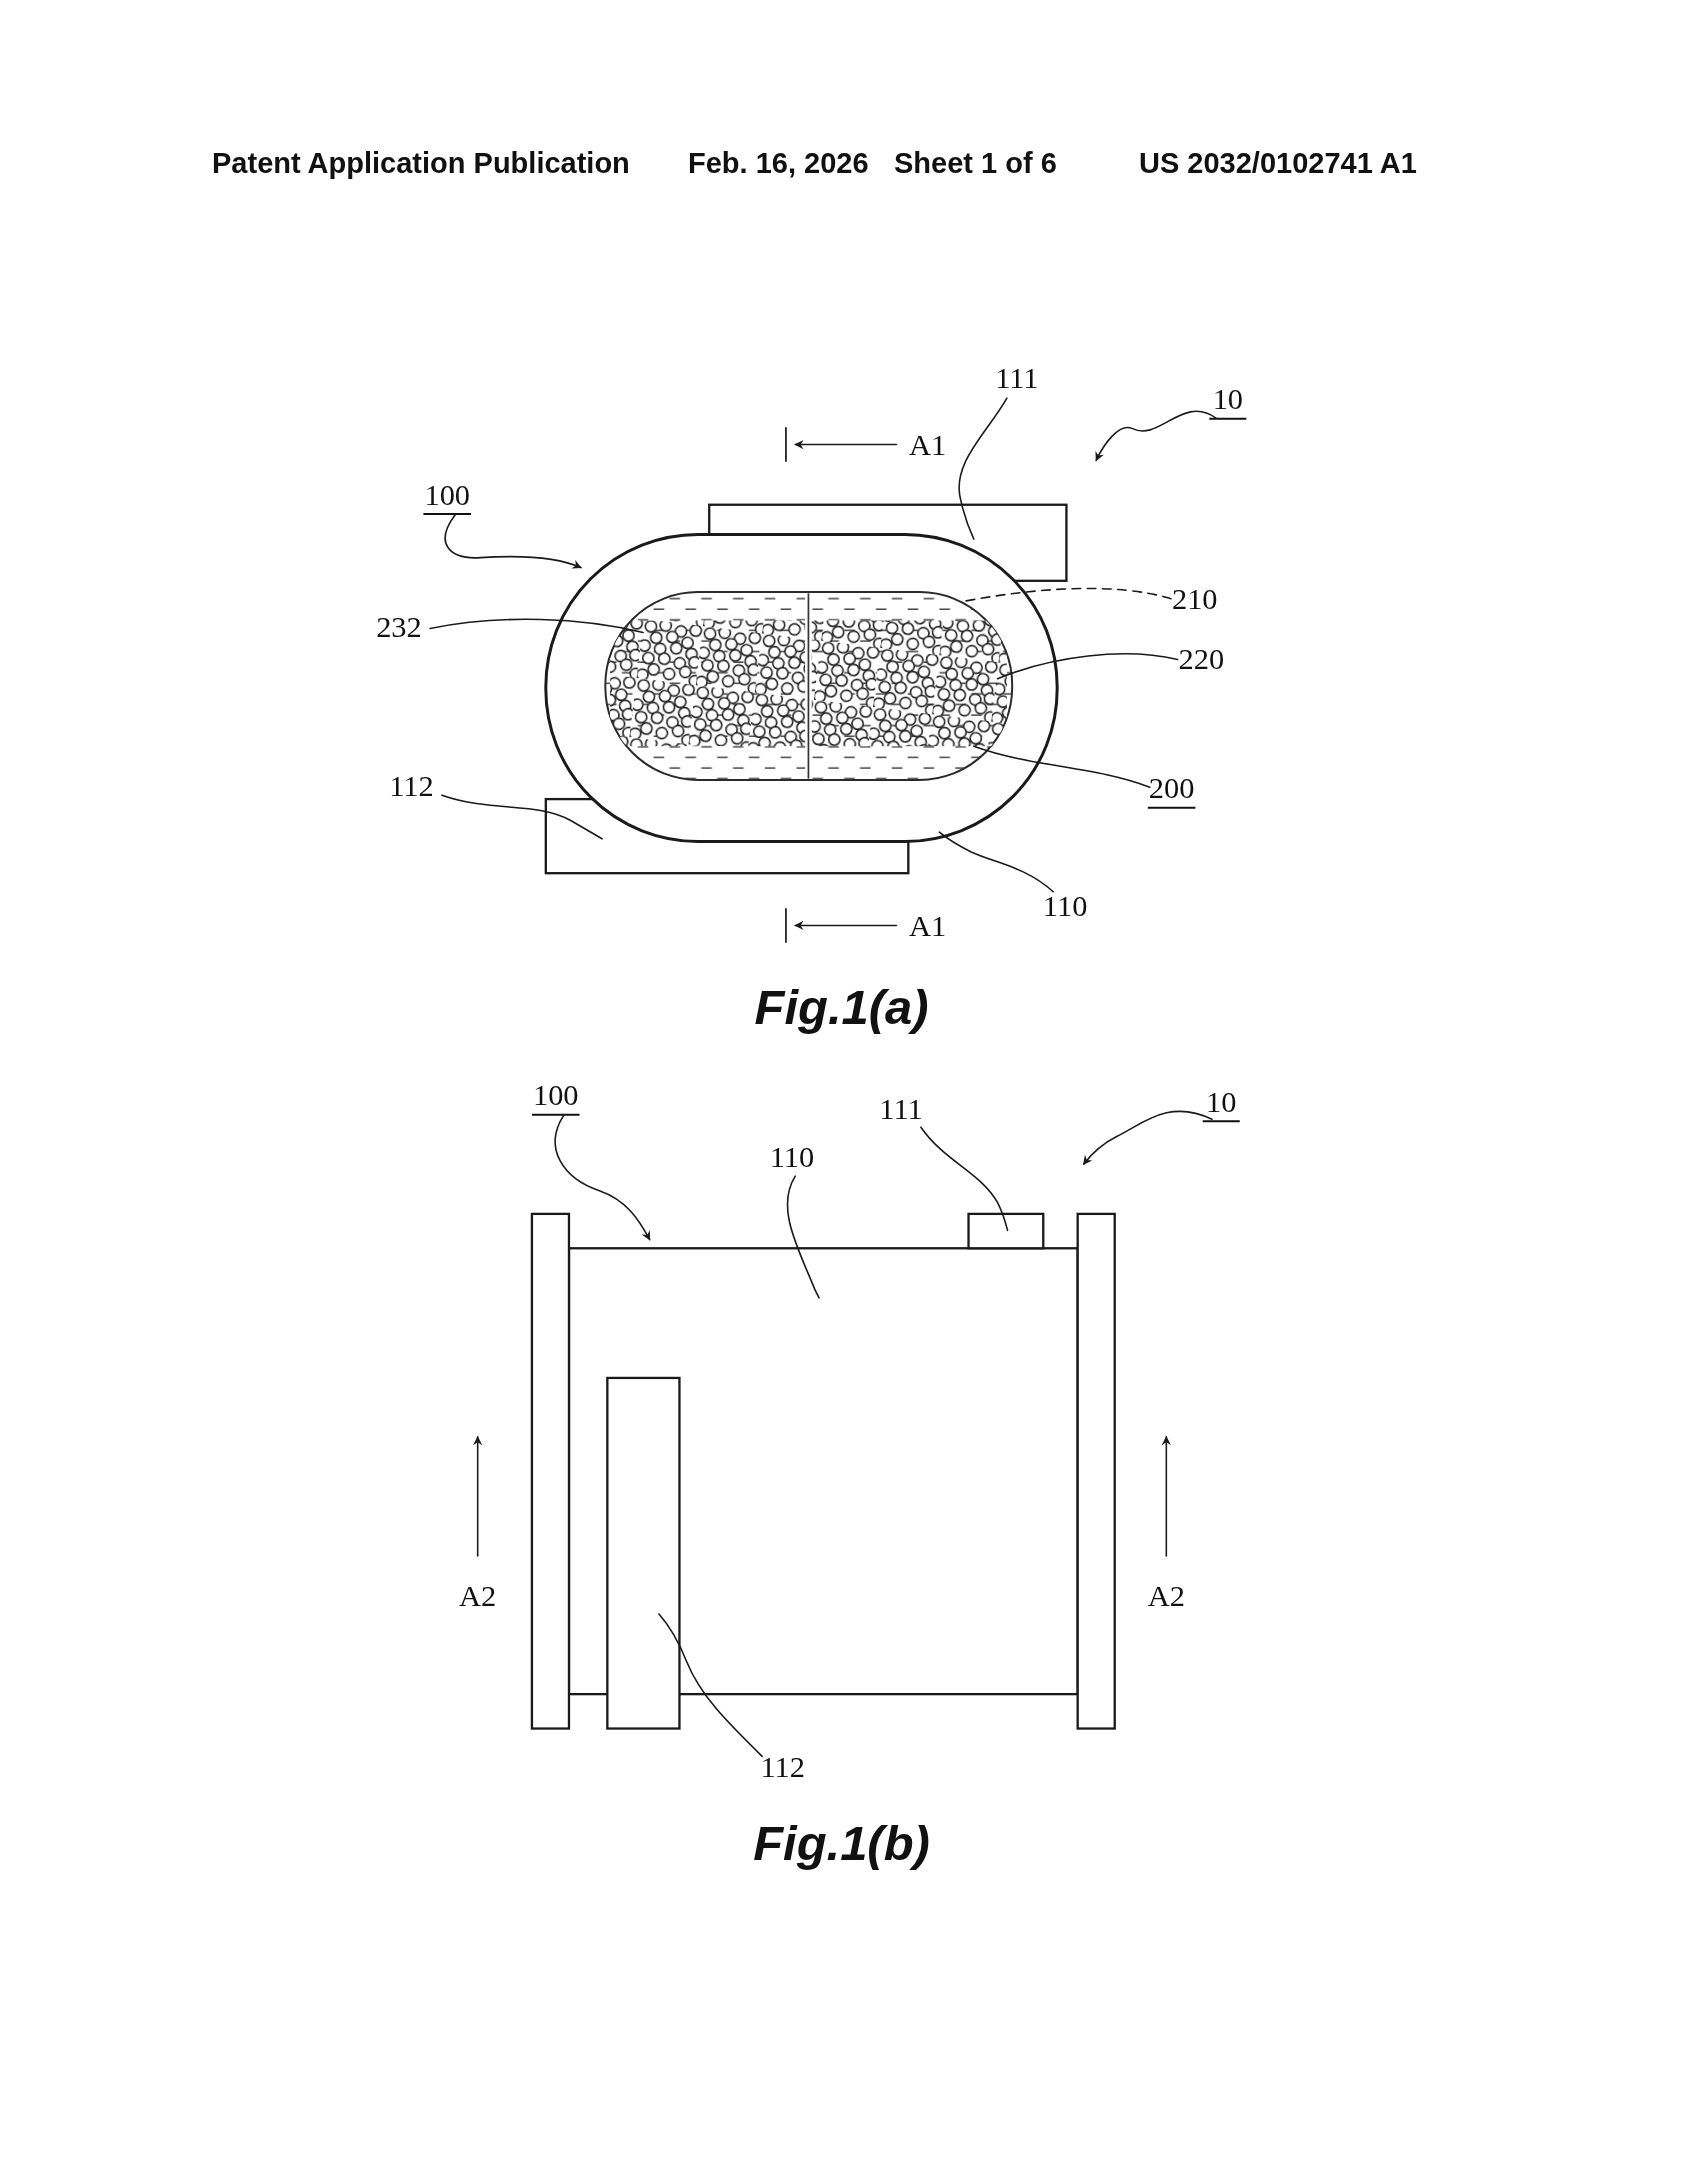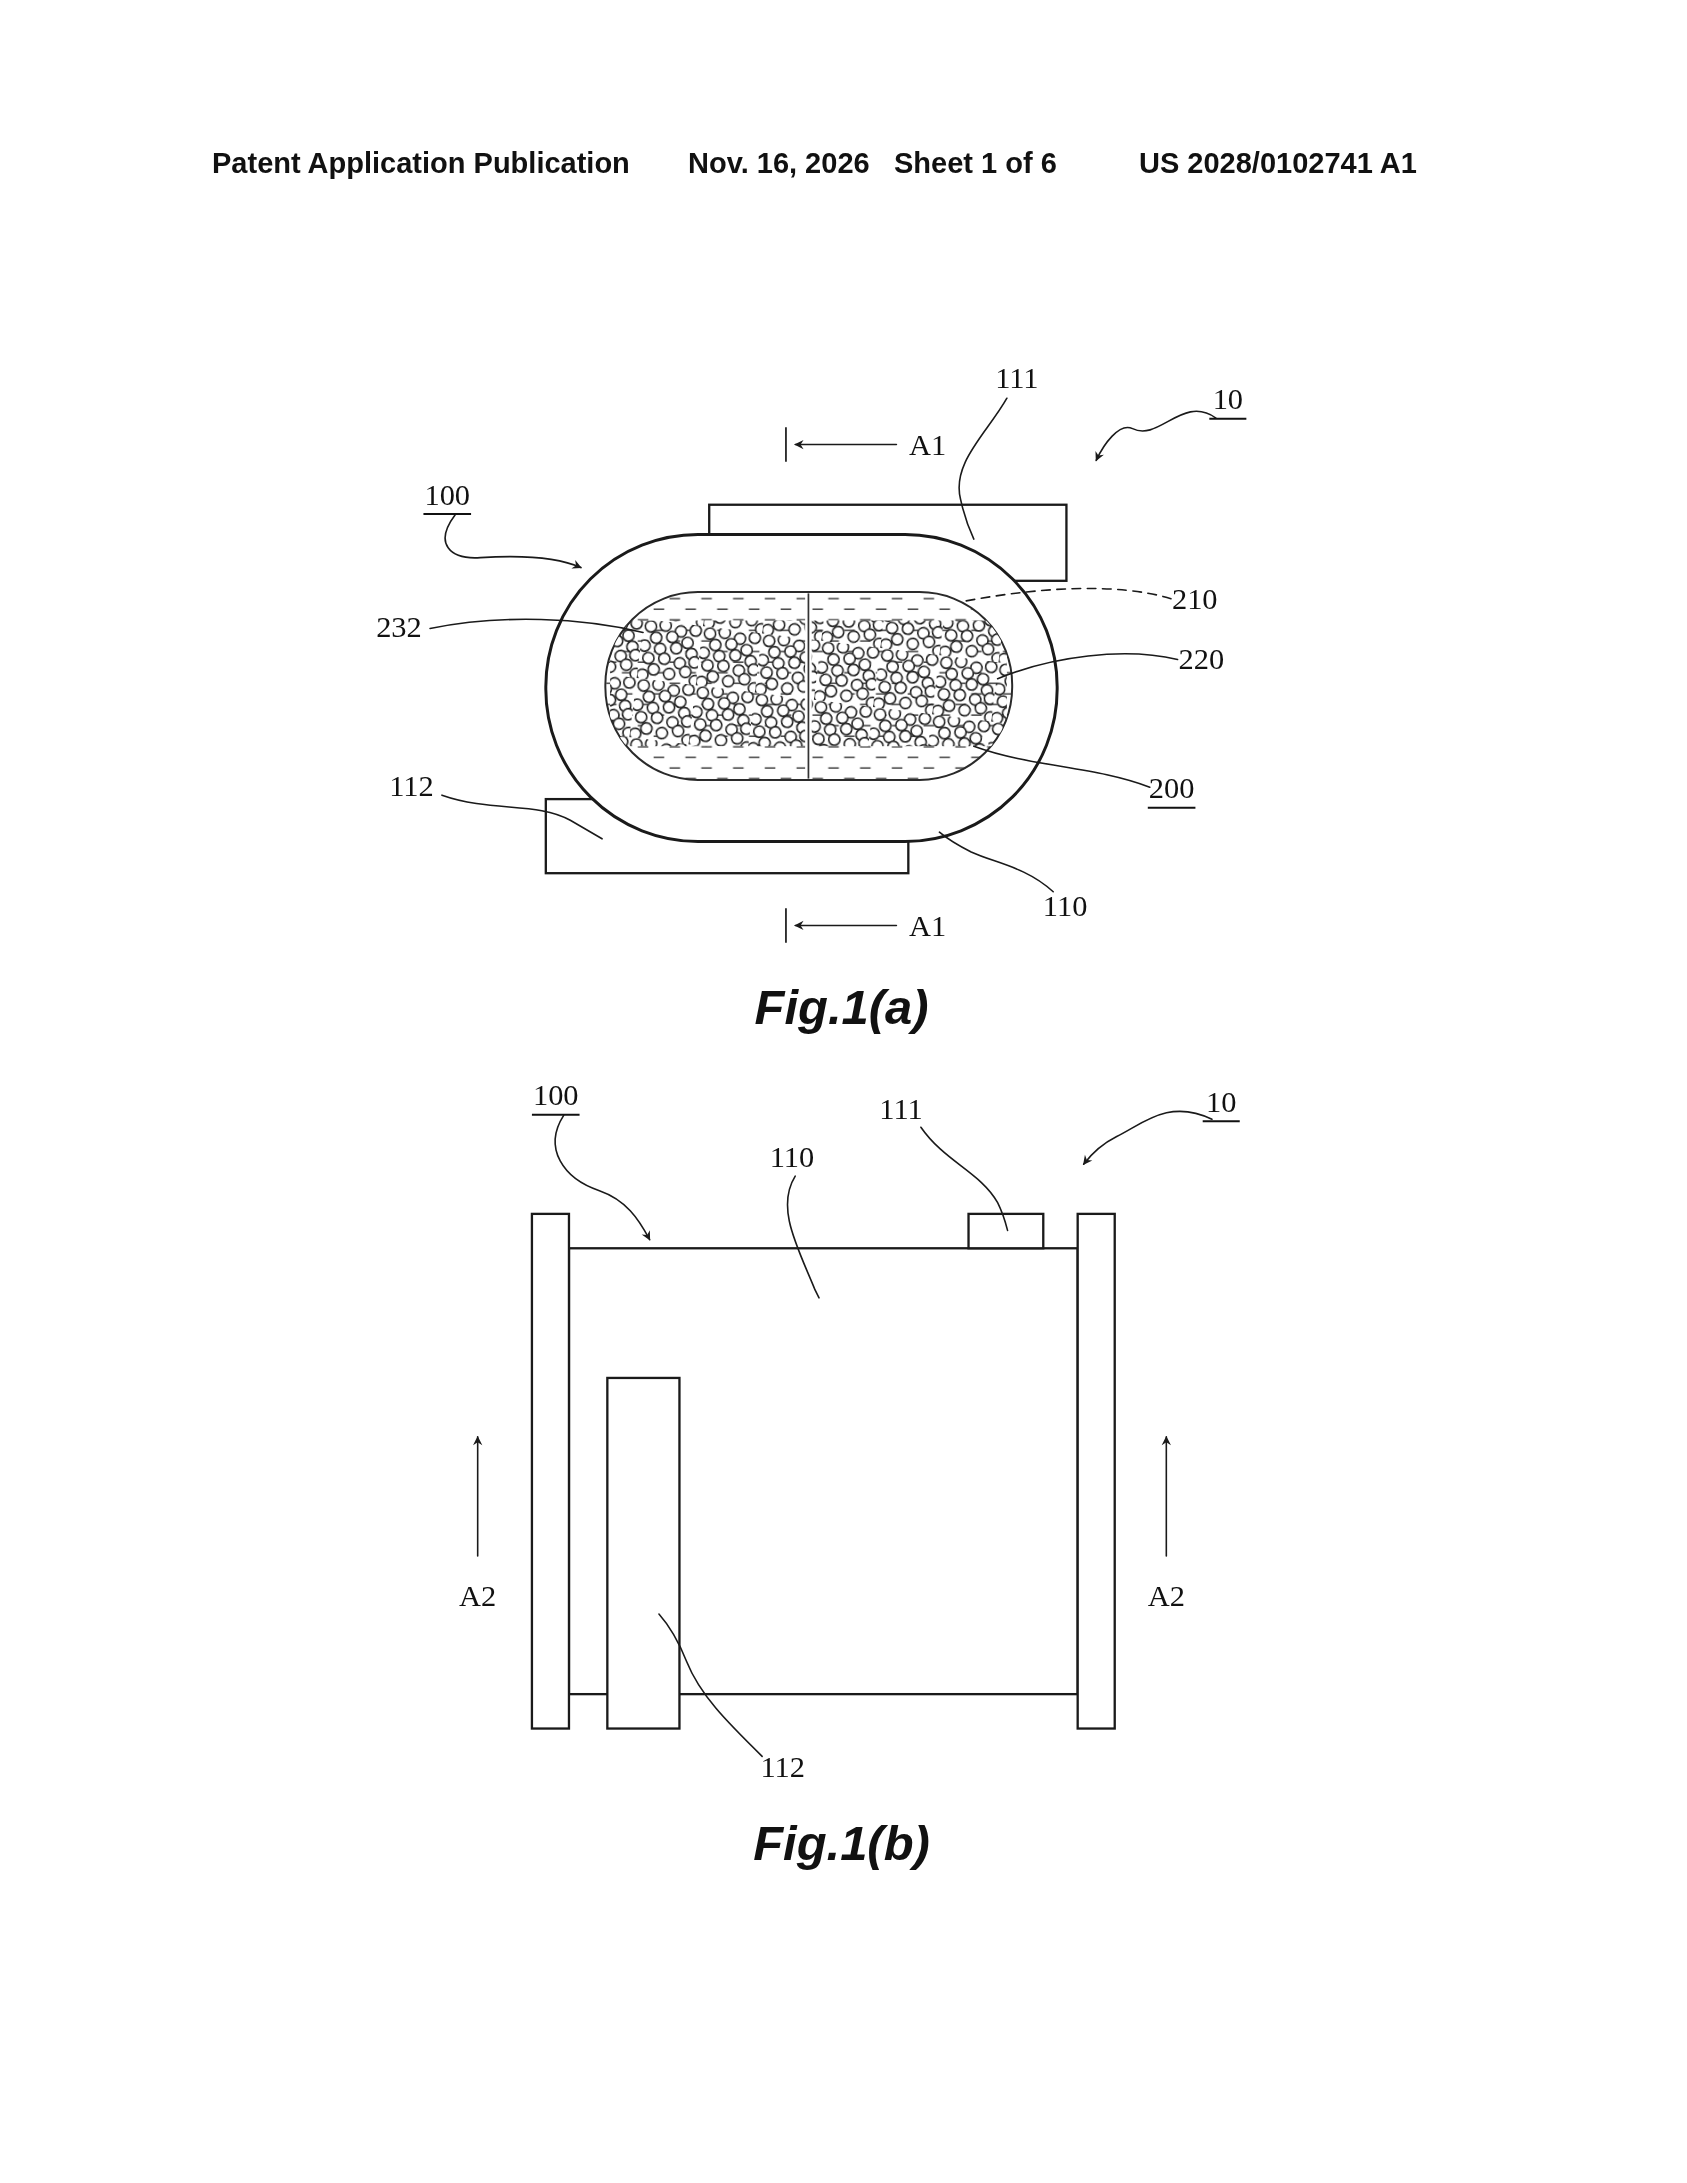--- a/index.html
+++ b/index.html
@@ -20,23 +20,23 @@
     font-family:"Liberation Sans", sans-serif;font-size:74px;
     font-weight:bold;font-style:italic;fill:#111;
   }
   .underline{stroke:#111;stroke-width:3;}
   .marker-bar{stroke:#1a1a1a;stroke-width:2.6;}
 </style>
 </head>
 <body>
 
 <div class="header-text" style="left:212px;top:147px">Patent Application Publication</div>
-<div class="header-text" style="left:688px;top:147px">Nov. 16, 2026</div>
+<div class="header-text" style="left:688px;top:147px">Feb. 16, 2026</div>
 <div class="header-text" style="left:894px;top:147px">Sheet 1 of 6</div>
-<div class="header-text" style="left:1139px;top:147px">US 2028/0102741 A1</div>
+<div class="header-text" style="left:1139px;top:147px">US 2032/0102741 A1</div>
 
 <svg width="1687" height="2183" viewBox="0 0 2550 3300">
   <defs>
     <marker id="arrow" viewBox="0 0 12 12" refX="10" refY="6" markerWidth="7" markerHeight="7" orient="auto-start-reverse">
       <path d="M1,1 L11,6 L1,11 L4.2,6 Z" fill="#1a1a1a"></path>
     </marker>
     <pattern id="dashes" width="48" height="32" patternUnits="userSpaceOnUse">
       <rect width="48" height="32" fill="#ffffff"></rect>
       <line x1="4" y1="9" x2="20" y2="9" stroke="#4a4a4a" stroke-width="2.3"></line>
       <line x1="28" y1="25" x2="44" y2="25" stroke="#4a4a4a" stroke-width="2.3"></line>

